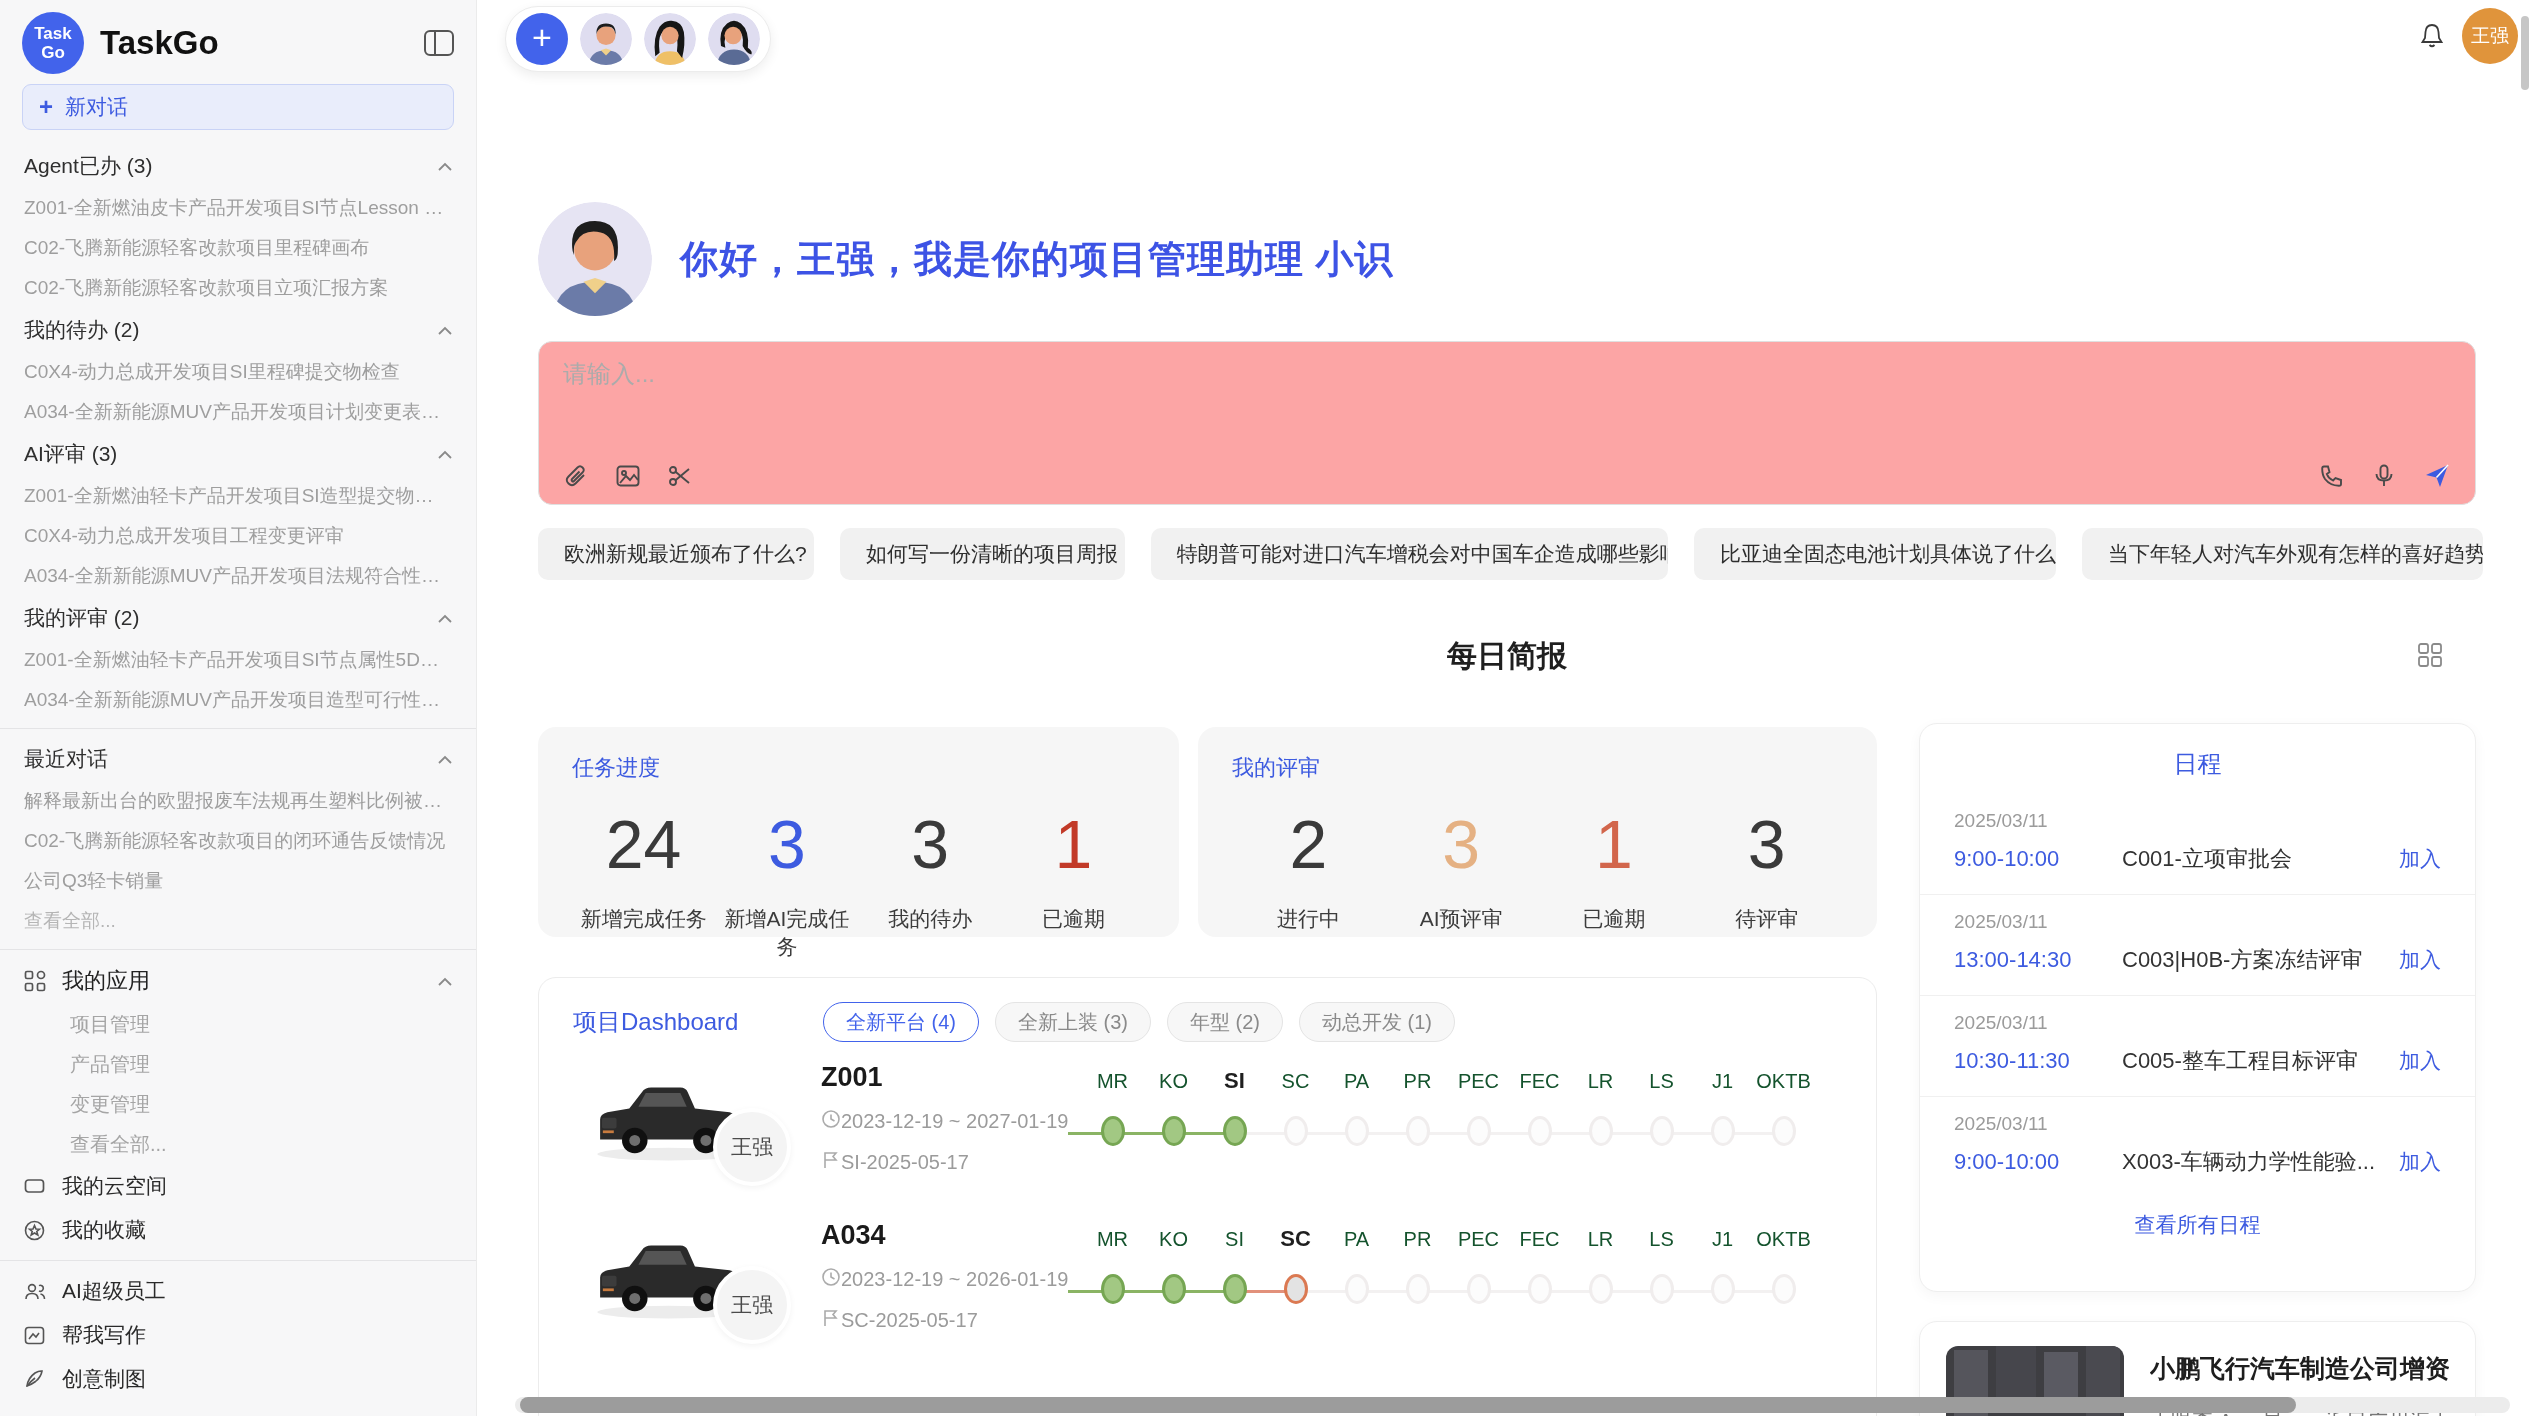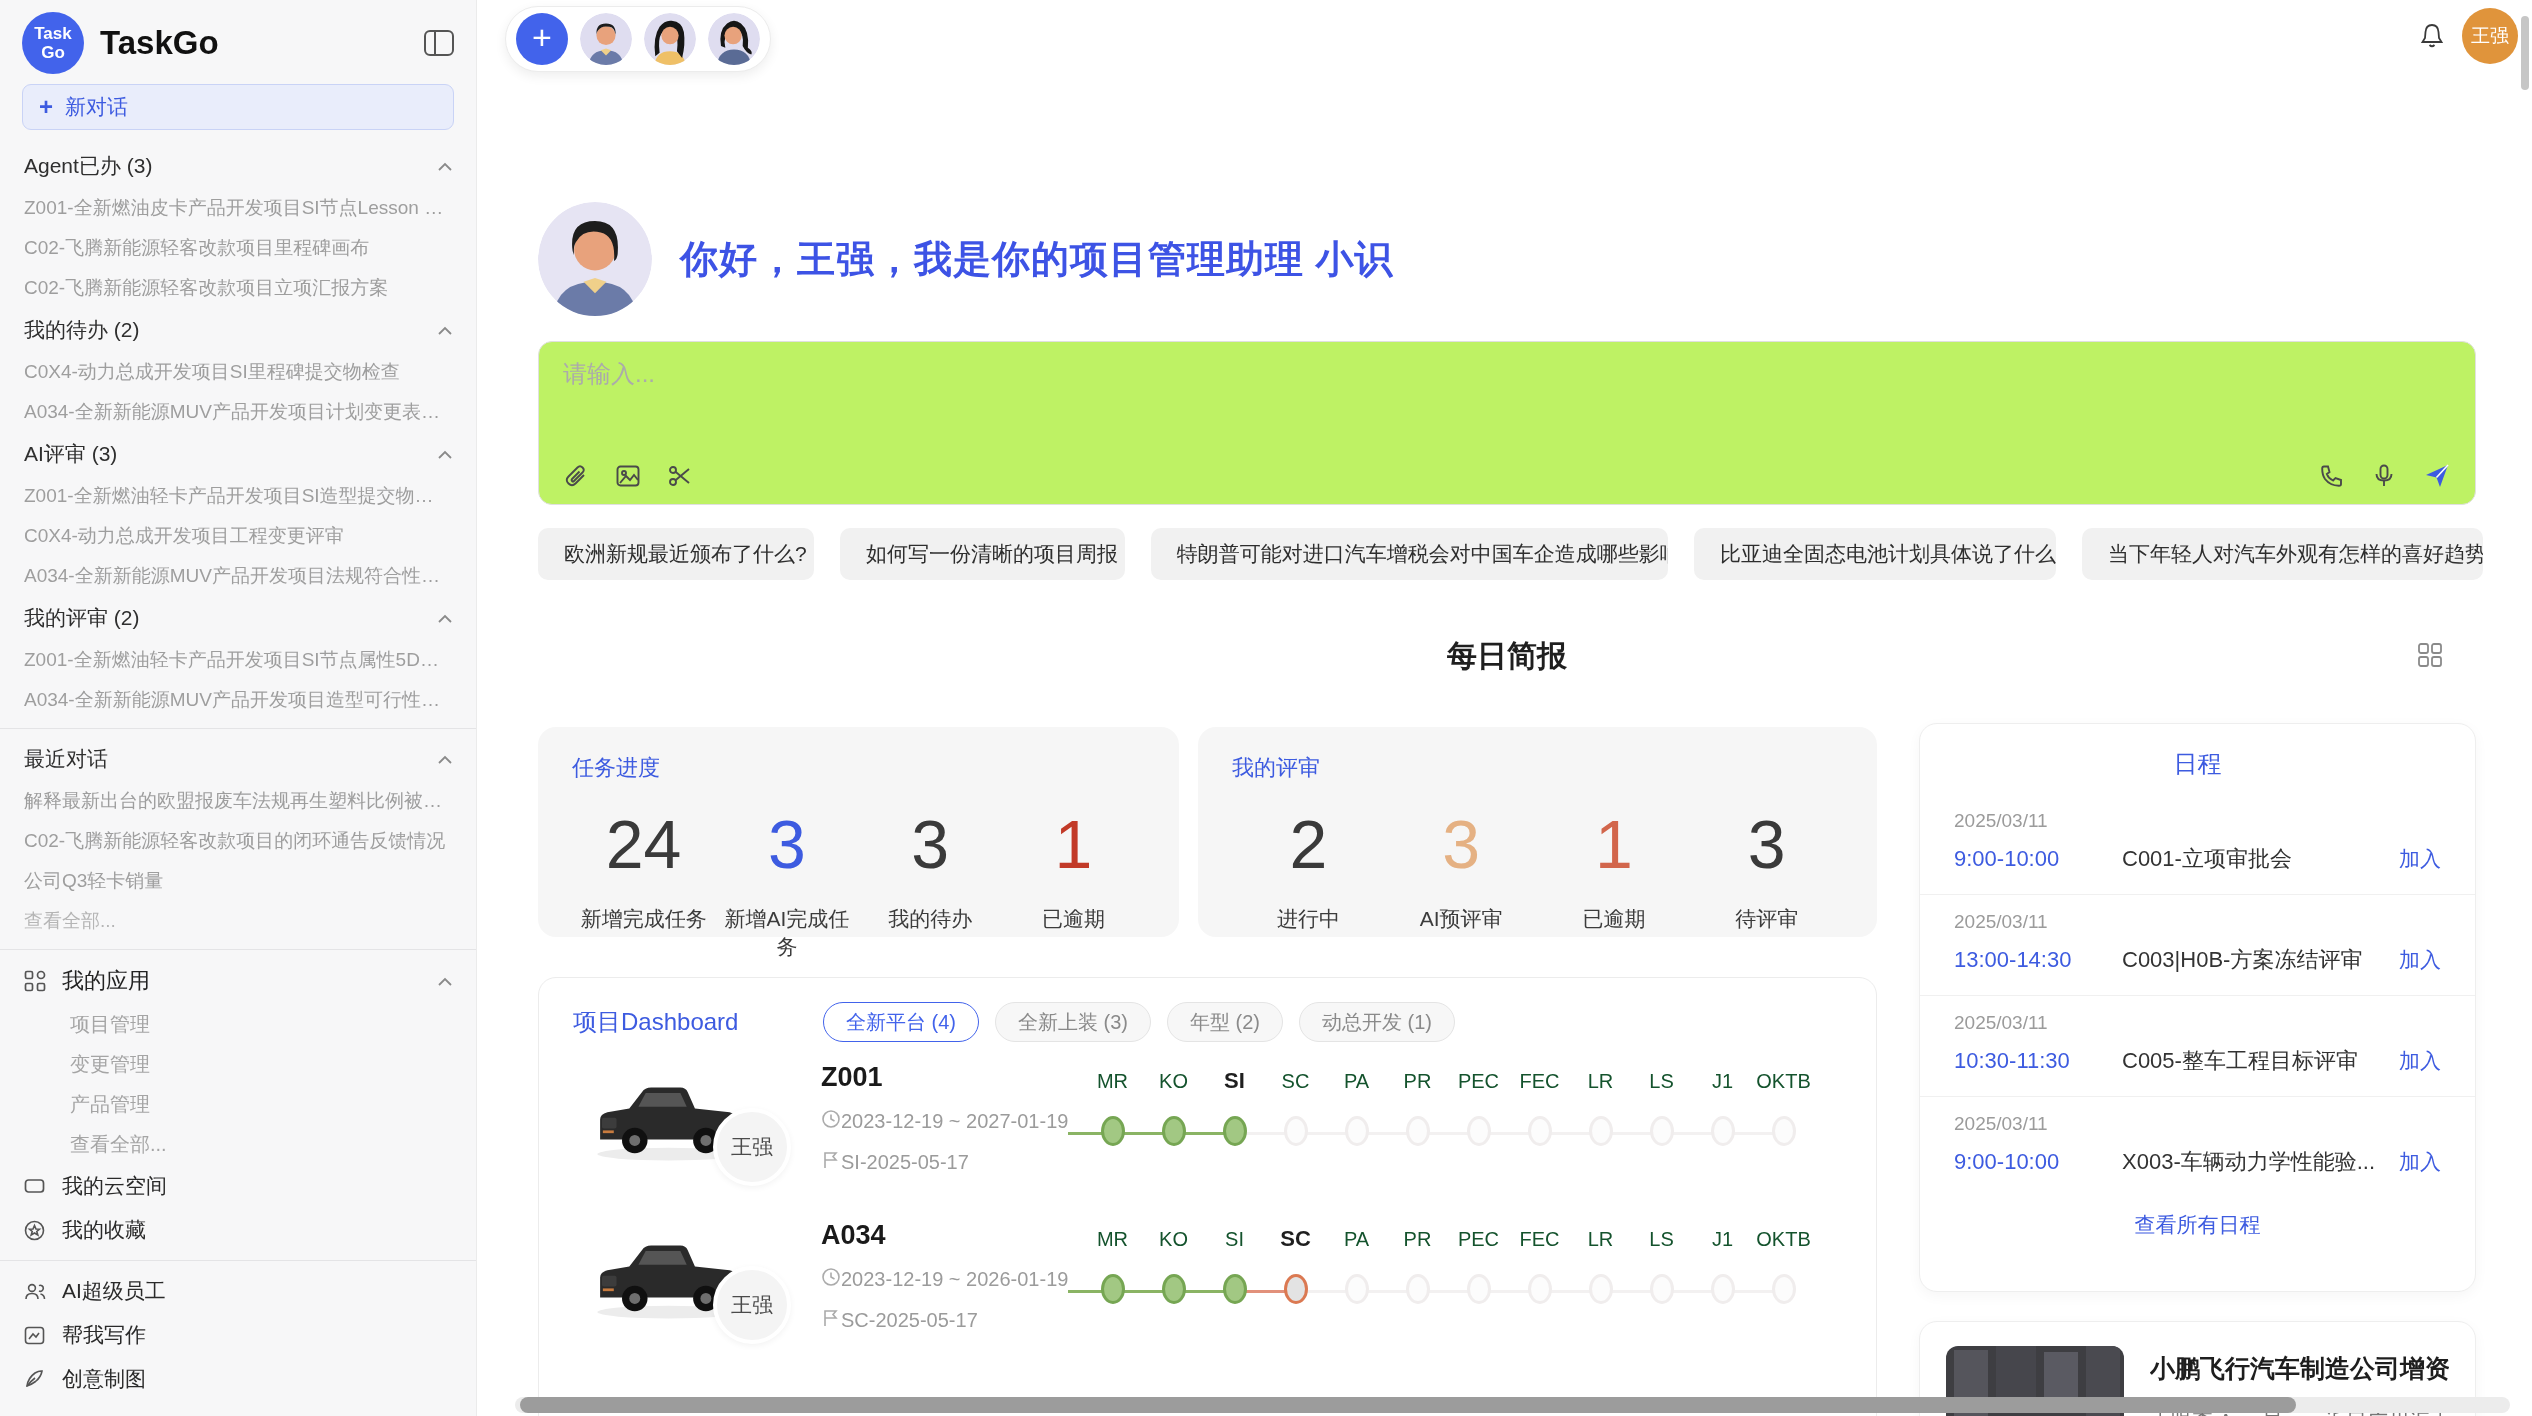--- a/index.html
+++ b/index.html
@@ -50,21 +50,21 @@
   .avatar-s{ width:52px; height:52px; border-radius:50%; overflow:hidden; cursor:pointer; flex:0 0 auto;}
   .bell{ position:absolute; right:86px; top:22px; cursor:pointer;}
   .user-badge{ position:absolute; right:14px; top:8px; width:56px; height:56px; border-radius:50%;
     background:#E0943B; color:#fff; font-size:19px; display:flex; align-items:center;
     justify-content:center; cursor:pointer;}
   .greet-row{ position:absolute; left:61px; top:202px; display:flex; align-items:center;}
   .greet-avatar{ width:114px; height:114px; border-radius:50%; overflow:hidden; flex:0 0 auto;}
   .greet-text{ margin-left:28px; font-size:38px; font-weight:bold; color:#3D53E5; letter-spacing:1px;}
   .composer{ position:absolute; left:61px; top:341px; width:1938px; height:164px;
     border:1px solid #E0E0E0; border-radius:14px; display:flex; flex-direction:column;
-    justify-content:space-between; padding:18px 24px 14px 24px; background:#bef264;}
+    justify-content:space-between; padding:18px 24px 14px 24px; background:#fca5a5;}
   .composer input{ border:none; outline:none; font-size:24px; color:#333; width:60%;
     font-family:inherit; background:transparent;}
   .composer input::placeholder{ color:#ABABAB; }
   .comp-icons{ display:flex; align-items:center; justify-content:space-between;}
   .comp-left,.comp-right{ display:flex; align-items:center; gap:26px;}
   .cicon{ cursor:pointer; display:flex; }
   .chips{ position:absolute; left:61px; top:528px; width:1945px; display:flex; gap:26px;}
   .chip{ height:52px; line-height:52px; padding:0 26px; background:#F1F1F1; border-radius:10px;
     font-size:21px; color:#2E2E2E; white-space:nowrap; cursor:pointer; overflow:hidden;}
   .briefing-hd{ position:absolute; left:61px; top:632px; width:1938px; height:48px;}
@@ -231,22 +231,22 @@
       </span>
     <span class="hd-title">我的应用</span>
     <span class="chev">
       <svg width="14" height="9" viewBox="0 0 14 9" fill="none" stroke="#8A8A8A" stroke-width="1.8">
           <polyline points="1,8 7,2 13,8"></polyline>
         </svg>
     </span>
   </div>
   <div id="apps-items">
       <div class="sub-item">项目管理</div>
+      <div class="sub-item">产品管理</div>
       <div class="sub-item">变更管理</div>
-      <div class="sub-item">产品管理</div>
     </div>
   <div class="sub-item">查看全部...</div>
 
   <div class="side-link">
     <span class="lk-ic">
       <svg width="21" height="18" viewBox="0 0 21 18" fill="none" stroke="#555" stroke-width="1.7">
         <rect x="1.5" y="3" width="18" height="12" rx="3"></rect>
         </svg>
       </span>
     <span>我的云空间</span>

